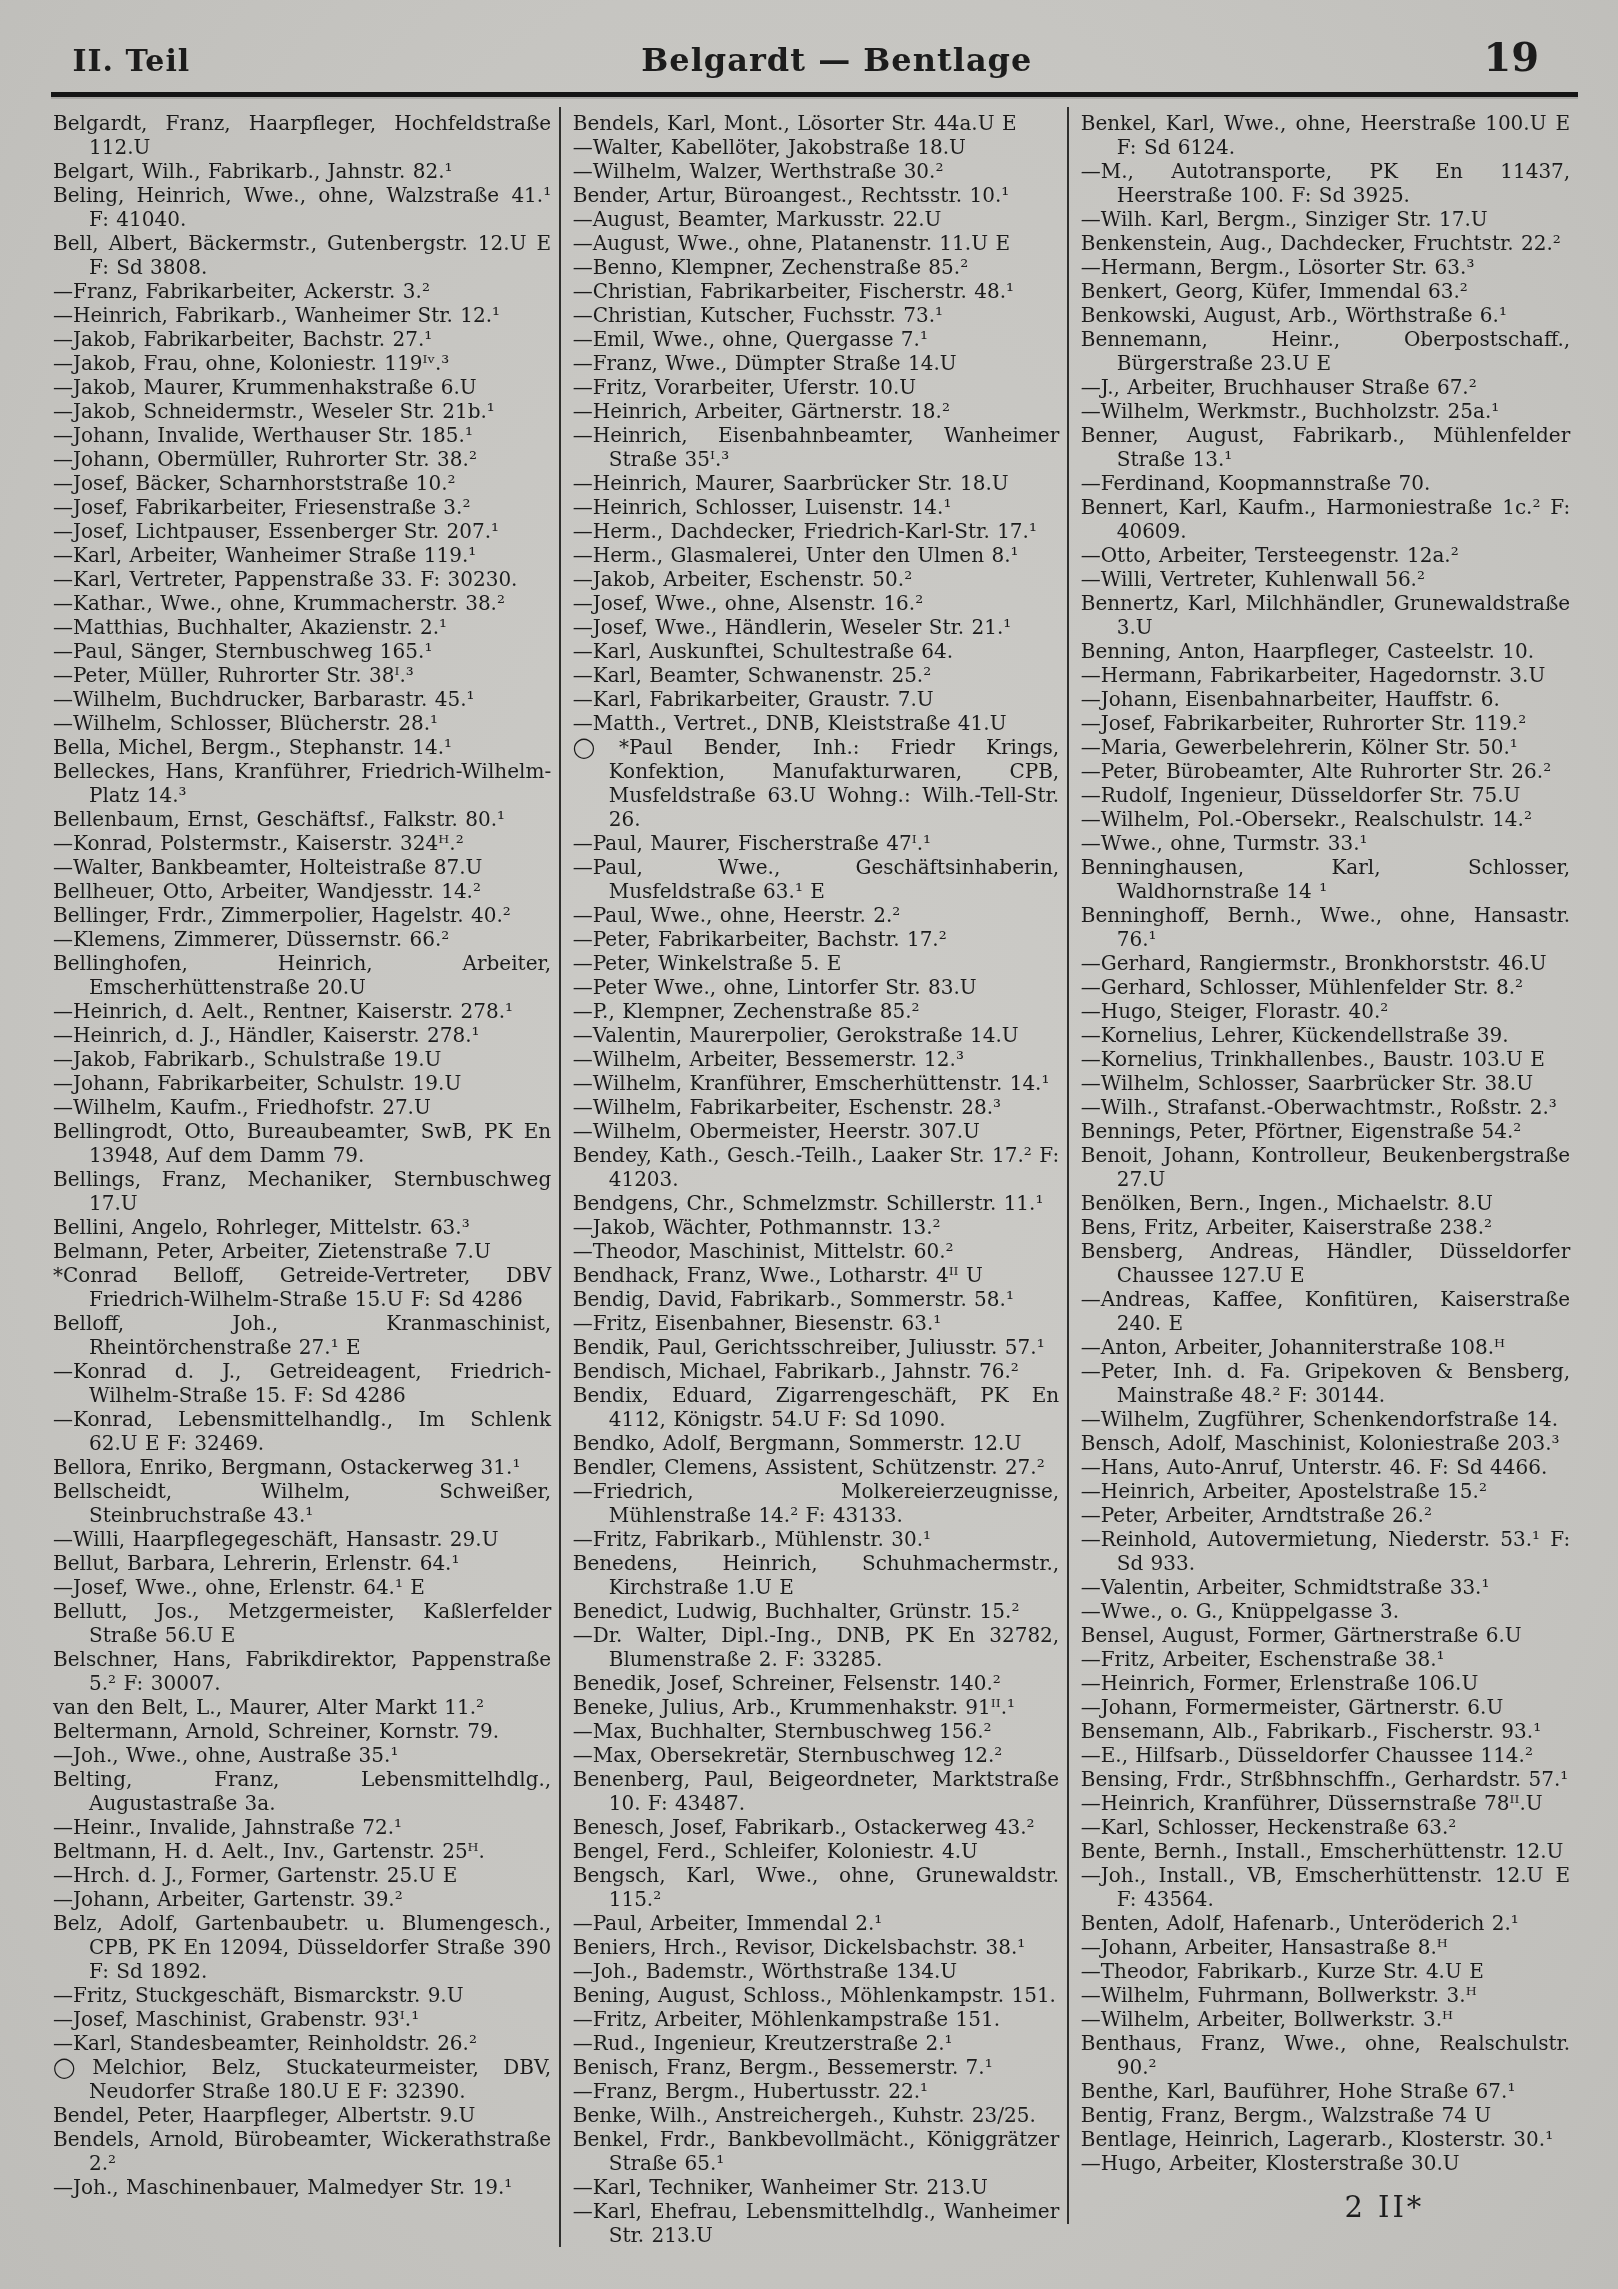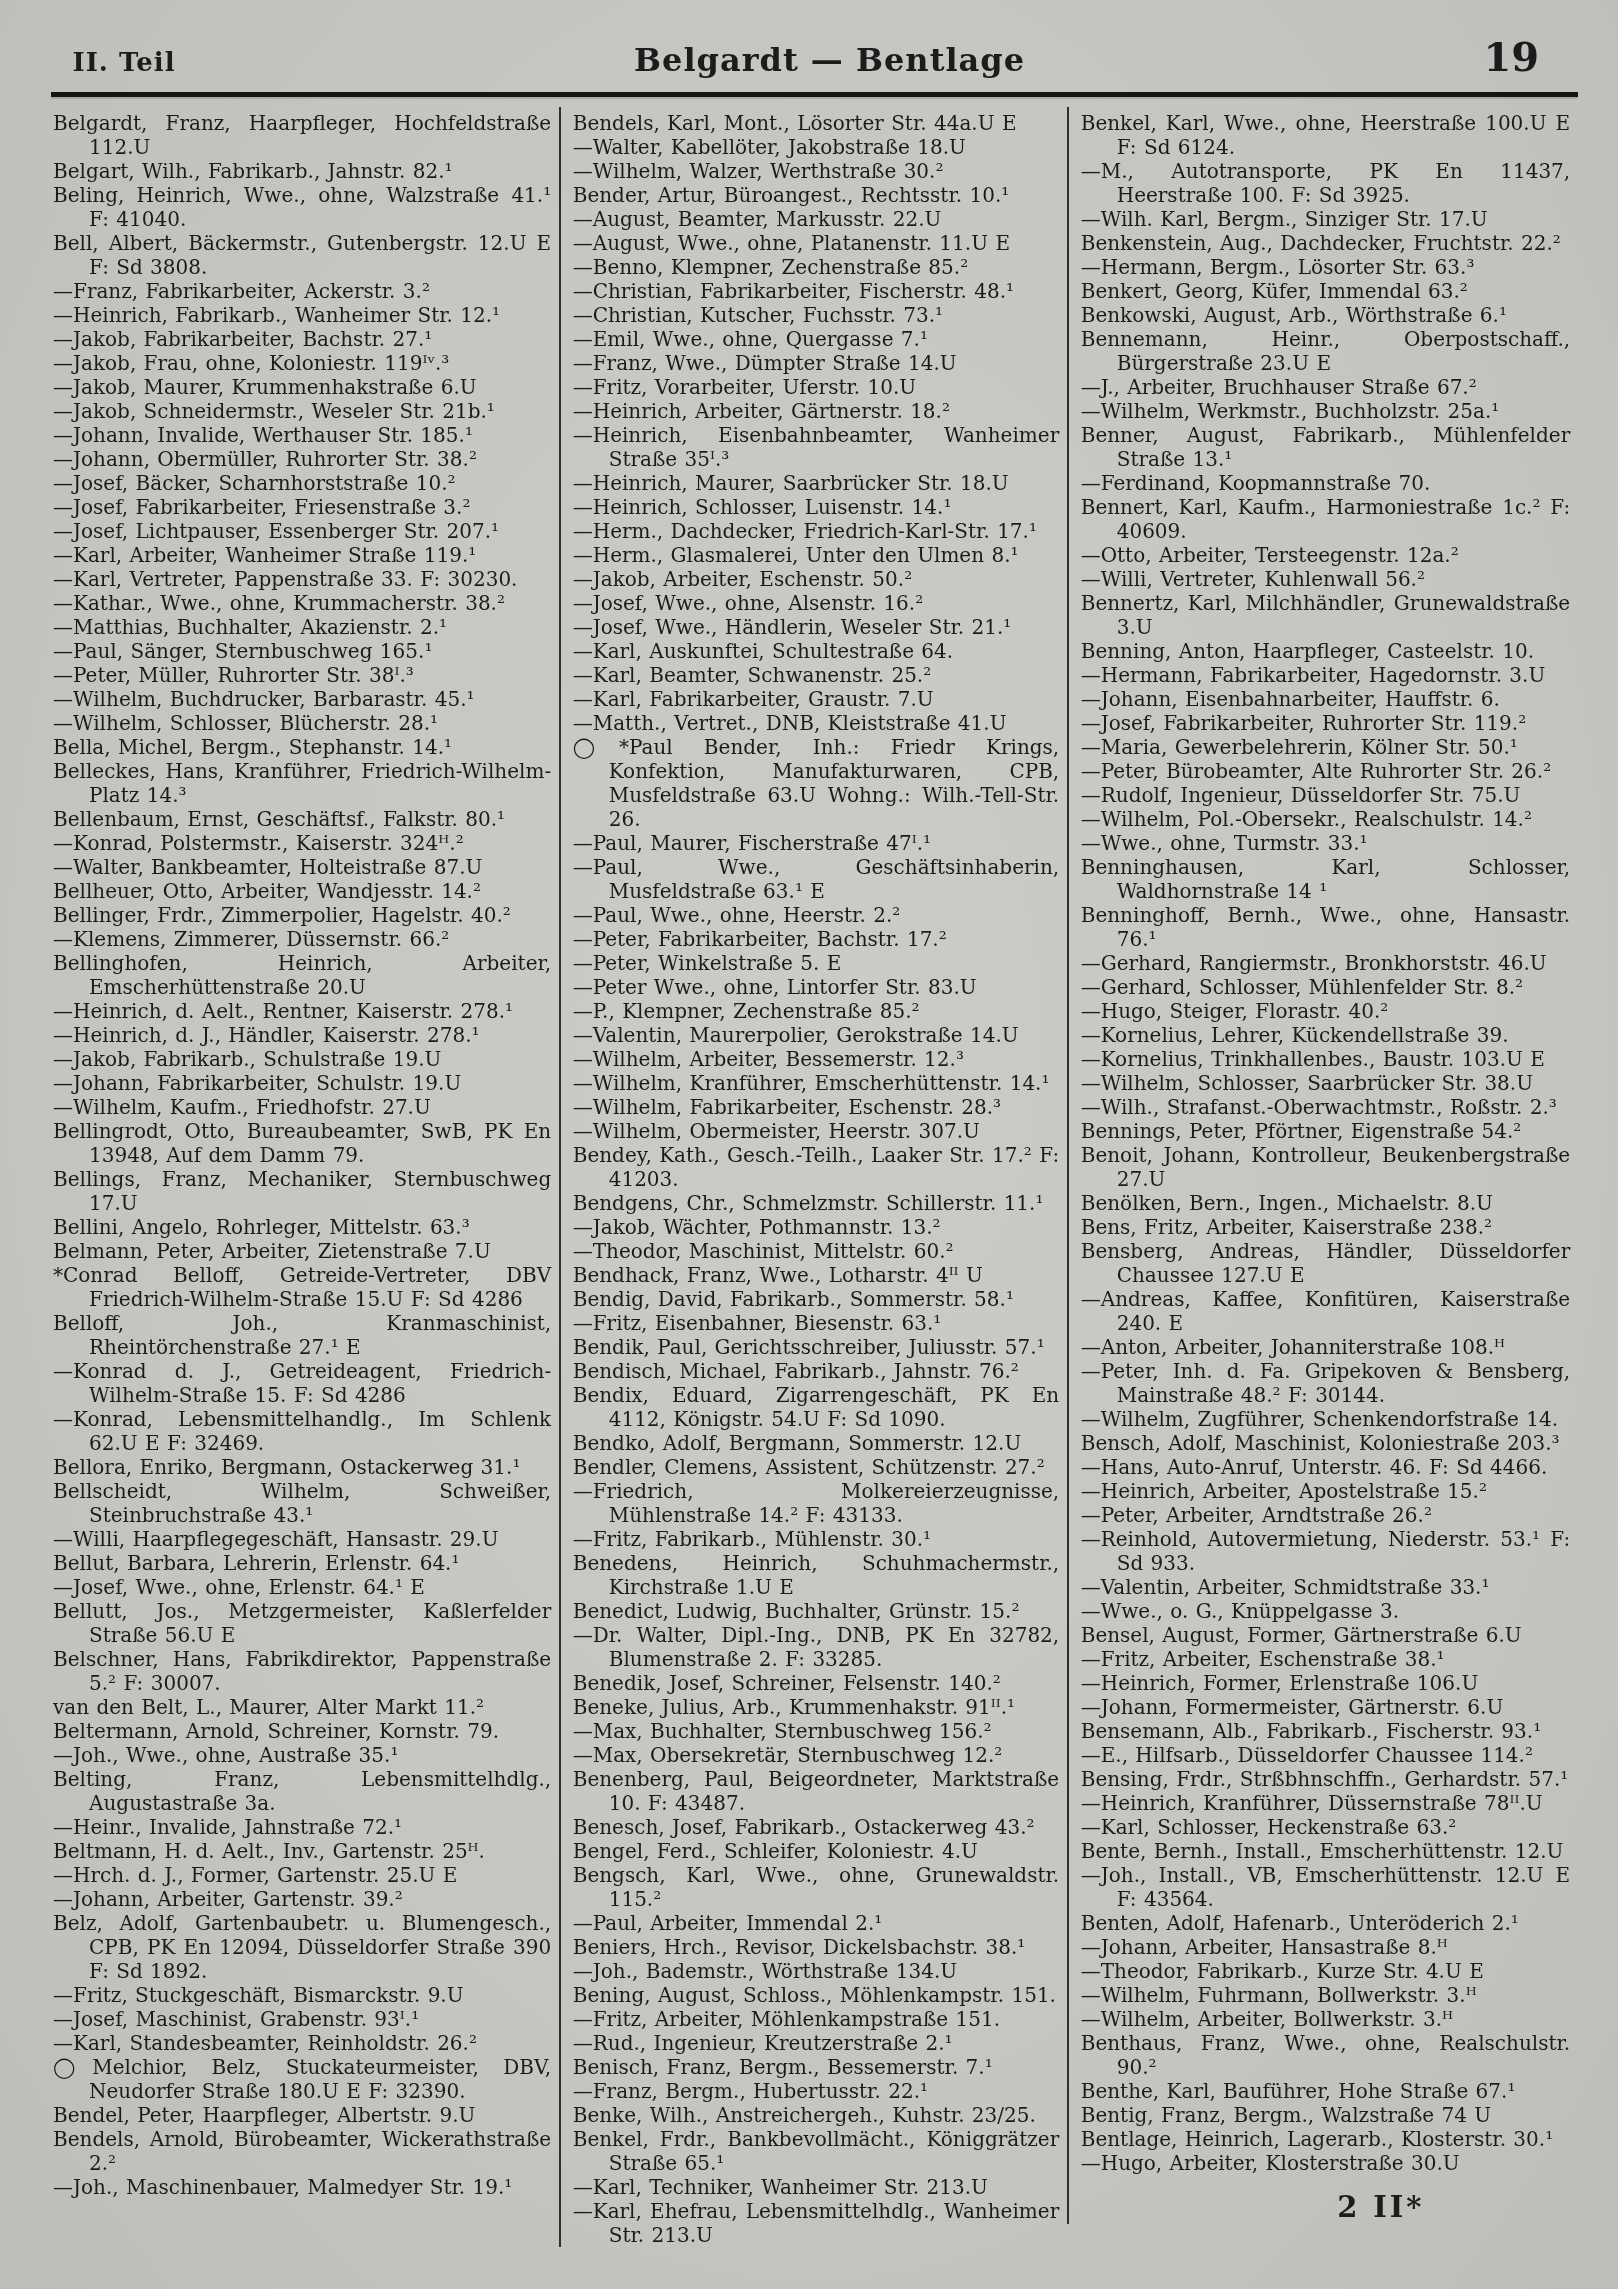--- a/index.html
+++ b/index.html
@@ -15,21 +15,21 @@
   .page{
     box-sizing:border-box;
     width:1619px;height:2290px;
     padding:33px 41px 0 51px;
   }
   .hdr{
     display:flex;align-items:baseline;
     padding:0 5.9px 0 21.5px;
     height:57px;
   }
-  .hdr .sec{font-size:26px;font-weight:bold;letter-spacing:1px;}
+  .hdr .sec{font-size:30px;font-weight:bold;letter-spacing:1px;}
   .hdr .ttl{flex:1;text-align:center;font-size:32px;font-weight:bold;letter-spacing:1px;}
   .hdr .pg{font-size:40px;font-weight:bold;padding-right:33px;}
   .hrule{
     height:4.9px;background:#151515;margin:2px 0 0 0;
     box-shadow:0 2px 0 rgba(21,21,21,.15);
   }
   .cols{
     display:flex;
     align-items:flex-start;
     margin-top:9.8px;
@@ -46,21 +46,21 @@
     line-height:24px;
     text-align:justify;
     padding-left:36px;
     text-indent:-36px;
     word-spacing:1px;
     color:#1b1b1b;
   }
   .sig{
     text-align:right;
     font-size:29px;
-    font-weight:bold;
+    font-weight:normal;
     margin:15.6px 146px 0 0;
     letter-spacing:2.9px;
   }
 </style>
 </head>
 <body>
 
 <div class="page">
 
   <div class="hdr">

